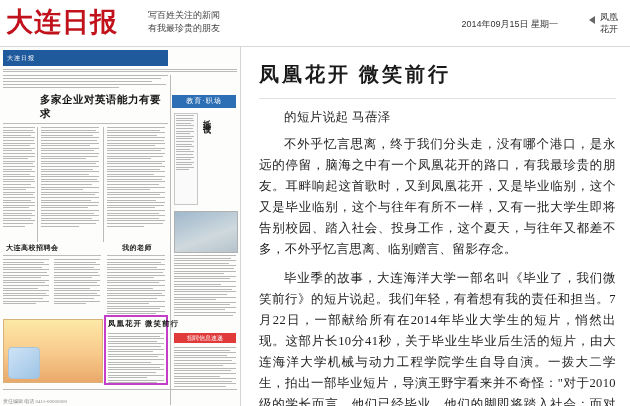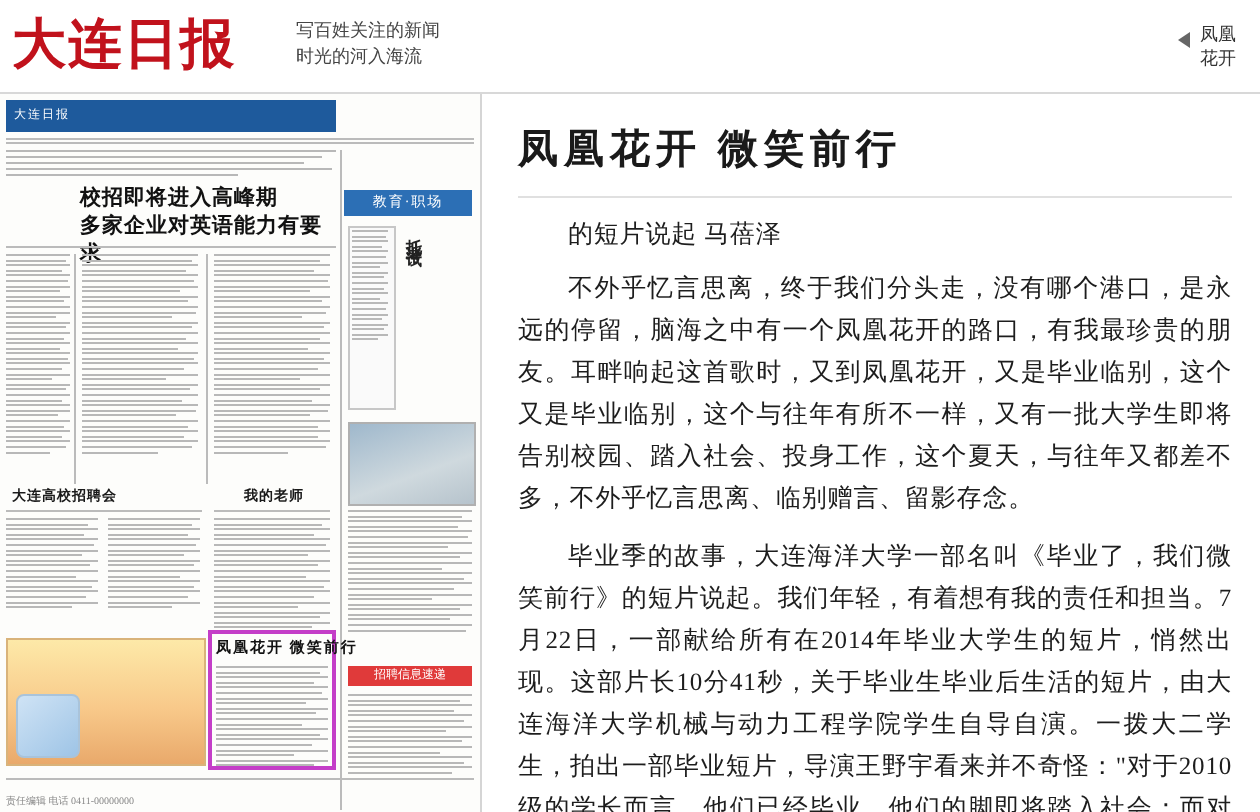--- a/index.html
+++ b/index.html
@@ -292,22 +292,23 @@
 </style>
 </head>
 <body>
 
 <div class="page">
 
   <div class="masthead">
     <div class="logo">大连日报</div>
     <div class="logo-sub">
       <div>写百姓关注的新闻</div>
-      <div>时光的河入海流</div>
+      <div>有我最珍贵的朋友</div>
     </div>
+    <div class="masthead-date">2014年09月15日 星期一</div>
     <div class="masthead-back">
       <span class="arrow"></span>
       <span>凤凰花开</span>
     </div>
   </div>
 
   <div class="content">
 
     <div class="left-pane">
       <div class="np">
@@ -320,21 +321,20 @@
           <i style="width:100%"></i>
             <i style="width:96%"></i>
             <i style="width:90%"></i>
             <i style="width:99%"></i>
             <i style="width:70%"></i>
         </div>
 
         <div class="np-sectiontag">教育·职场</div>
 
         <div class="np-bigtitle">
-          <div>校招即将进入高峰期</div>
           <div>多家企业对英语能力有要求</div>
         </div>
 
         <div class="np-rule" style="left:3px; top:76px; width:165px; height:1px;"></div>
         <div class="np-rule" style="left:170px; top:28px; width:1px; height:330px;"></div>
         <div class="np-rule" style="left:37px; top:80px; width:1px; height:115px;"></div>
         <div class="np-rule" style="left:103px; top:80px; width:1px; height:115px;"></div>
 
         <div class="lines dense" style="left:3px; top:80px; width:32px;">
           <i style="width:100%"></i>

